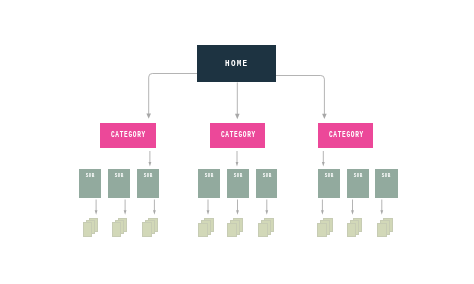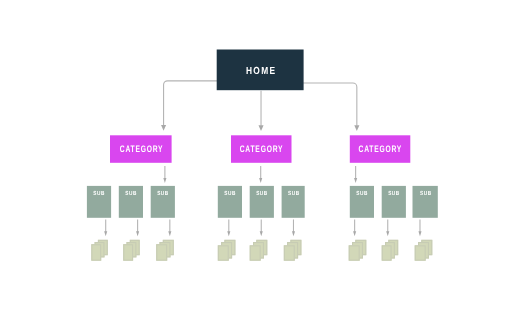--- a/index.html
+++ b/index.html
@@ -7,21 +7,21 @@
     margin: 0;
     padding: 0;
     background: #ffffff;
   }
   #canvas {
     position: relative;
     width: 474px;
     height: 284px;
     background: #ffffff;
     overflow: hidden;
-    font-family: Liberation Sans, sans-serif;
+    font-family: Liberation Mono, monospace;
   }
   #wires {
     position: absolute;
     left: 0;
     top: 0;
     width: 474px;
     height: 284px;
     pointer-events: none;
   }
   .node {
@@ -43,21 +43,21 @@
   .home {
     background: #1d3341;
   }
   .home .node-label {
     font-size: 9.4px;
     letter-spacing: 1.52px;
     text-indent: 1.52px;
     transform: scaleX(0.81) translateZ(0);
   }
   .category {
-    background: #d946ef;
+    background: #ec4899;
   }
   .category .node-label {
     font-size: 8.6px;
     letter-spacing: 1.0px;
     text-indent: 1.0px;
     transform: scaleX(0.71) translateZ(0);
   }
   .sub {
     background: #92aa9e;
     align-items: flex-start;

